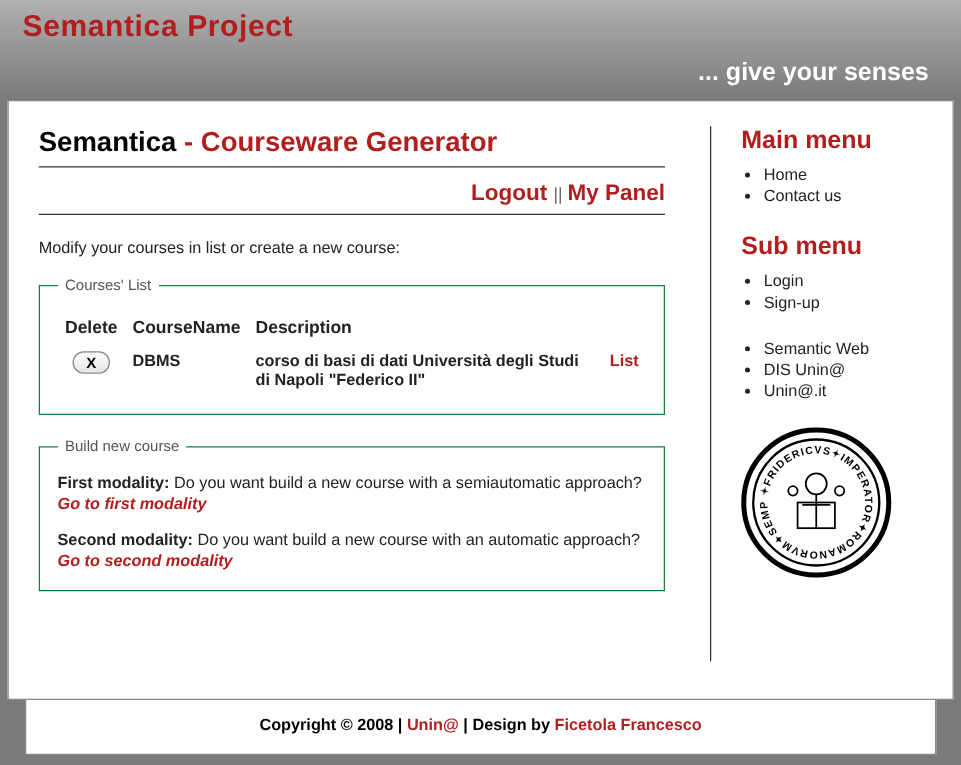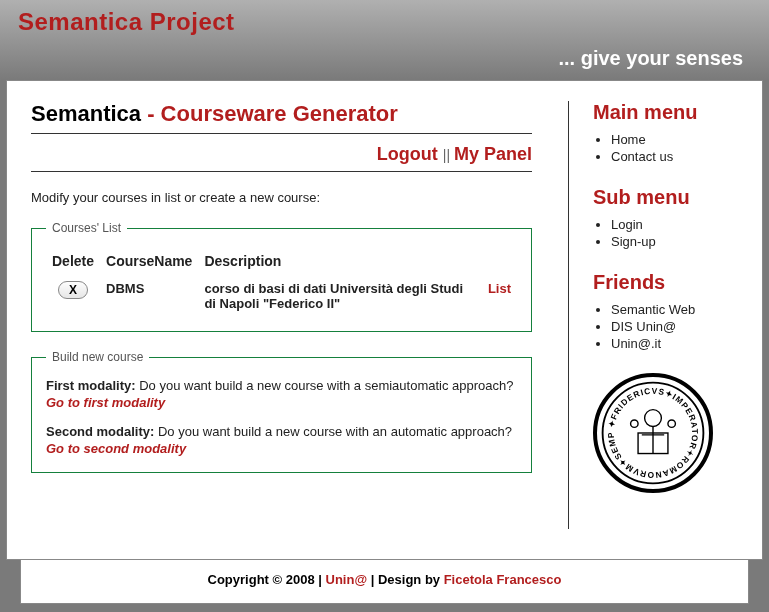--- a/index.html
+++ b/index.html
@@ -195,21 +195,20 @@
         <li><a>Home</a></li>
         <li><a>Contact us</a></li>
       </ul>
 
       <div class="side-h">Sub menu</div>
       <ul>
         <li><a>Login</a></li>
         <li><a>Sign-up</a></li>
       </ul>
 
-      <div class="side-h">Friends</div>
       <ul>
         <li><a>Semantic Web</a></li>
         <li><a>DIS Unin@</a></li>
         <li><a>Unin@.it</a></li>
       </ul>
 
       <div class="seal">
         <svg viewBox="0 0 120 120">
           <circle cx="60" cy="60" r="54" fill="#fff" stroke="#000" stroke-width="2"></circle>
           <path id="arc" d="M 18 60 A 42 42 0 1 1 102 60 A 42 42 0 1 1 18 60" fill="none"></path>

